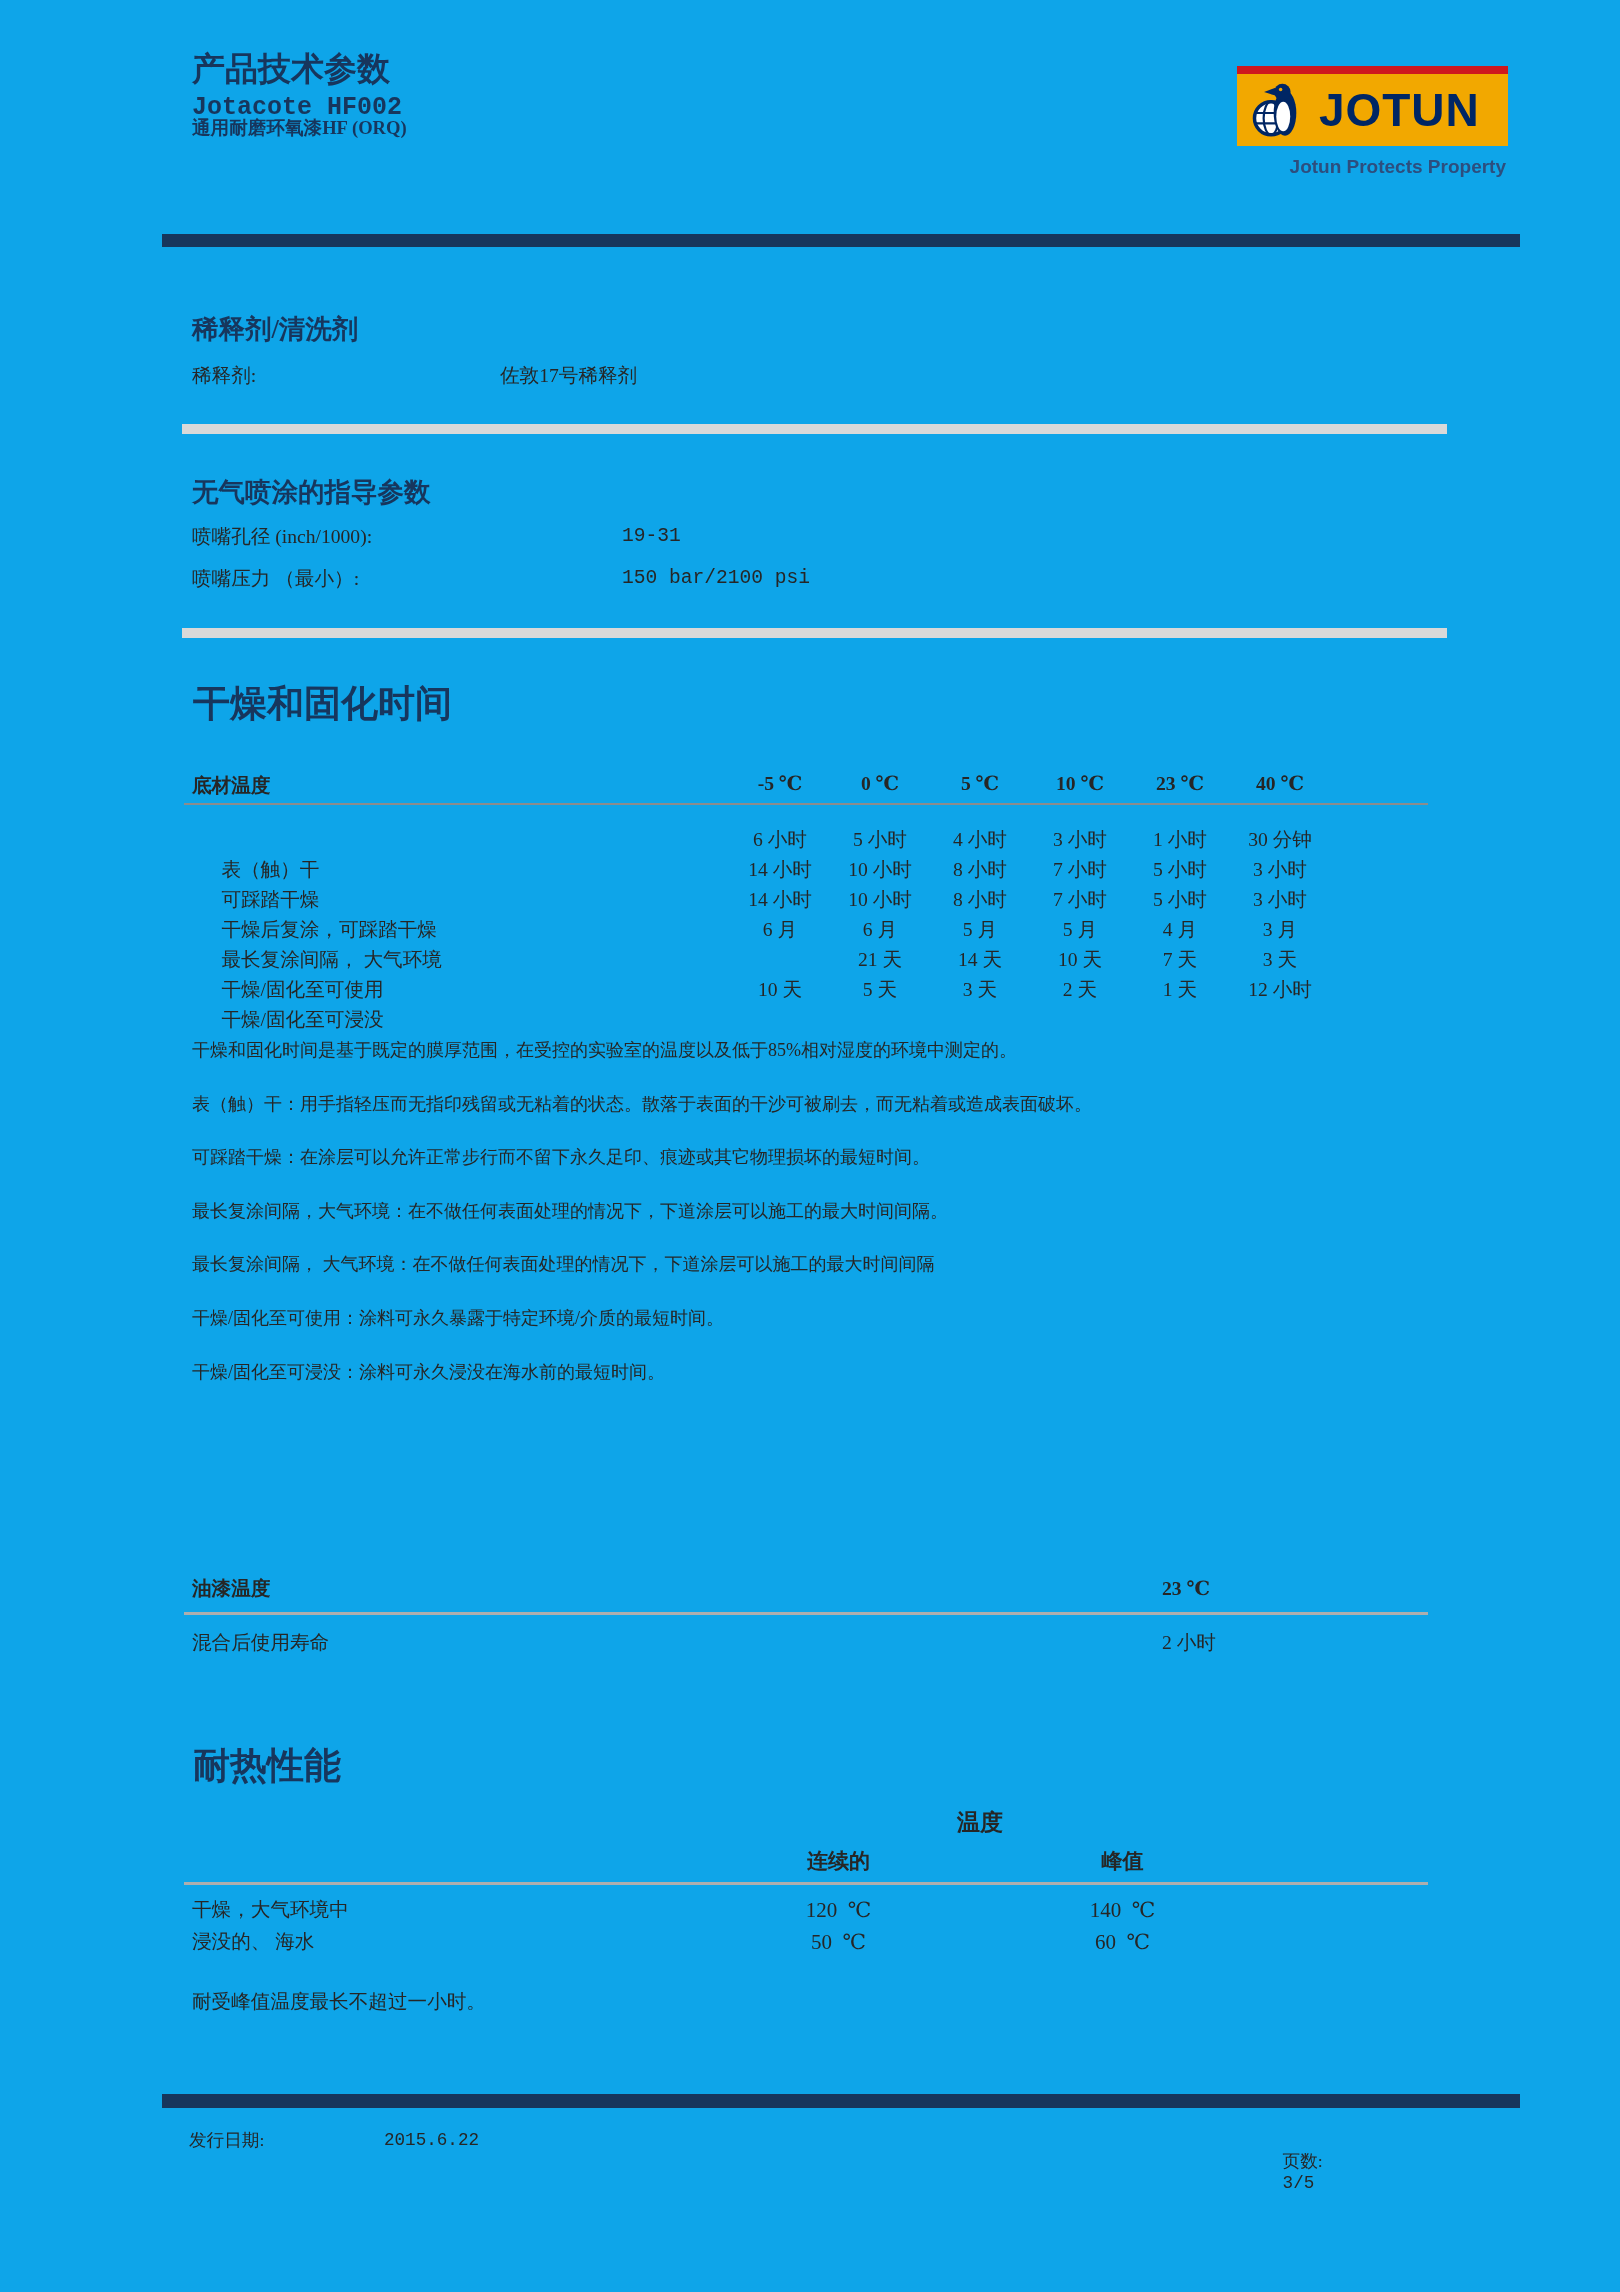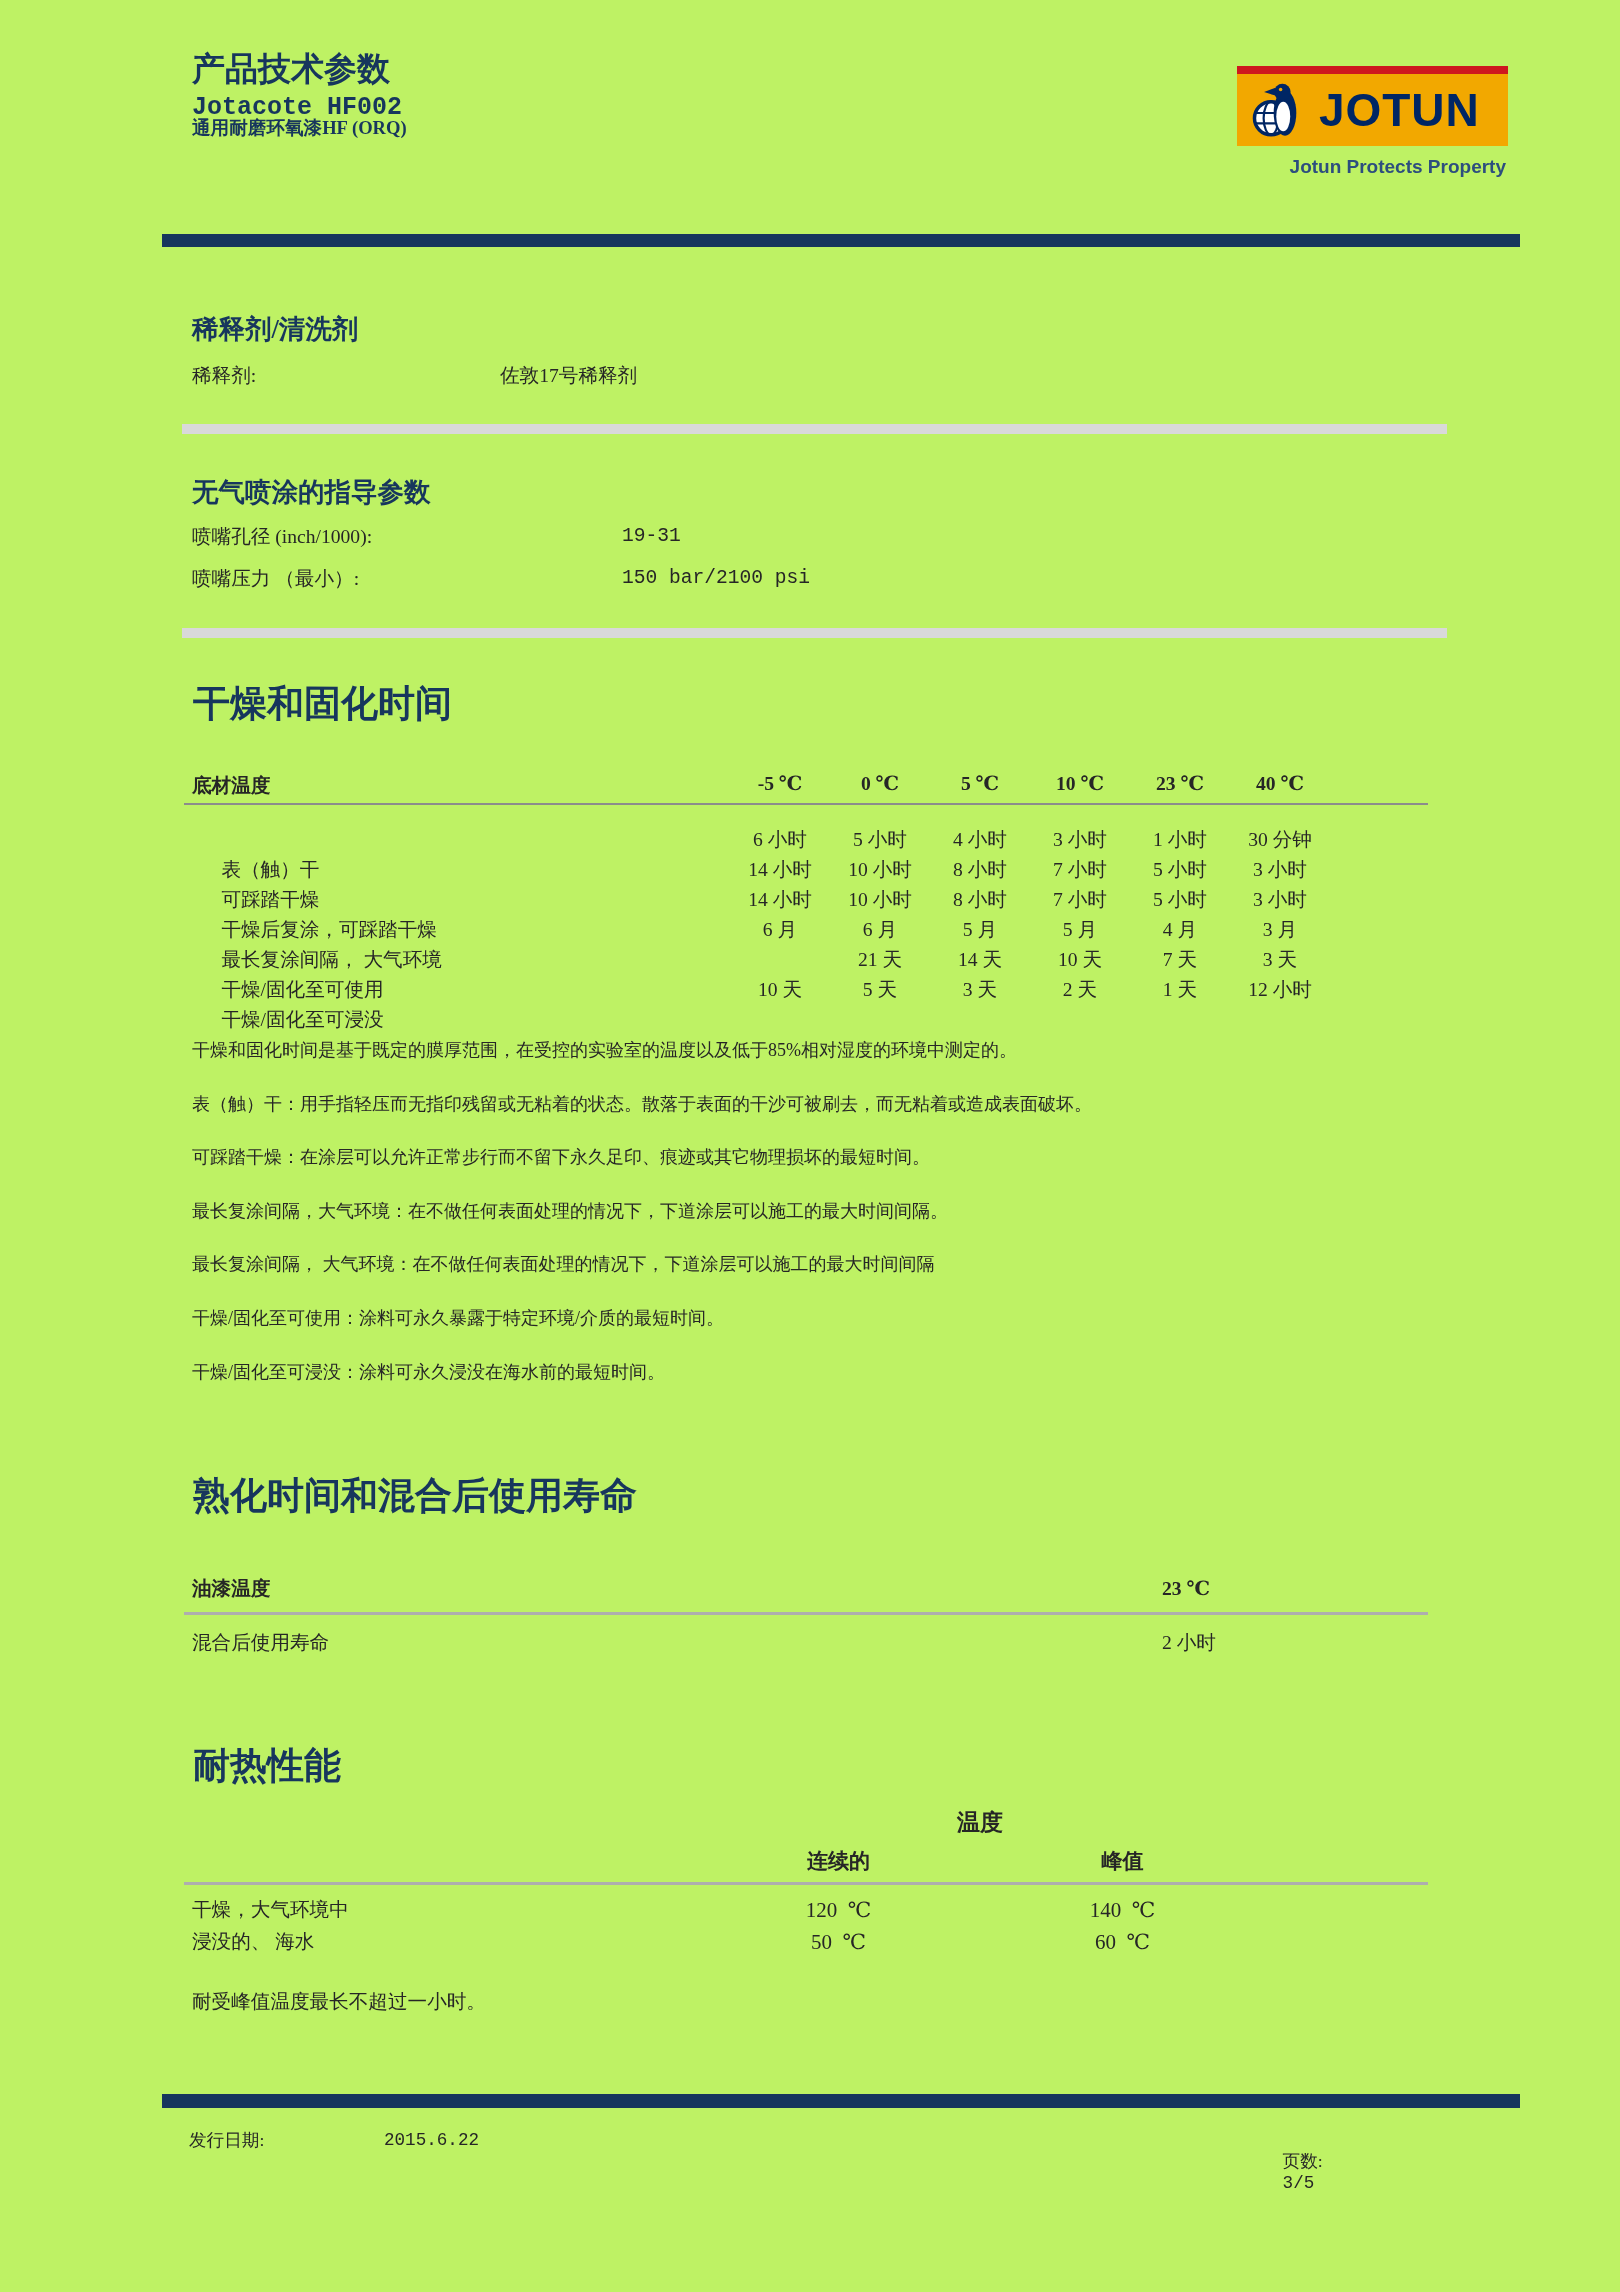--- a/index.html
+++ b/index.html
@@ -1,17 +1,17 @@
 <!DOCTYPE html>
 <html><head>
 <meta charset="utf-8">
 <style>
   html,body{margin:0;padding:0;background:#e8e8e8;}
   .page{
-    position:relative;width:1620px;height:2293px;background:#bef264;
+    position:relative;width:1620px;height:2293px;background:#0ea5e9;
     font-family:"Liberation Serif","DejaVu Serif",serif;color:#262626;
     overflow:hidden;margin:0 auto;
   }
   .mono{font-family:"Liberation Mono","DejaVu Sans Mono",monospace;}
 
   
   .doc-title{position:absolute;left:192px;top:51px;font-size:33px;font-weight:bold;color:#17365d;margin:0;line-height:1.1;}
   .sub1{position:absolute;left:192px;top:95px;font-size:25px;font-weight:bold;color:#17365d;line-height:1;}
   .sub2{position:absolute;left:192px;top:118px;font-size:18.6px;font-weight:bold;color:#17365d;line-height:1.1;}
 
@@ -184,21 +184,20 @@
   <div class="notes">
     <p>干燥和固化时间是基于既定的膜厚范围，在受控的实验室的温度以及低于85%相对湿度的环境中测定的。</p>
     <p>表（触）干：用手指轻压而无指印残留或无粘着的状态。散落于表面的干沙可被刷去，而无粘着或造成表面破坏。</p>
     <p>可踩踏干燥：在涂层可以允许正常步行而不留下永久足印、痕迹或其它物理损坏的最短时间。</p>
     <p>最长复涂间隔，大气环境：在不做任何表面处理的情况下，下道涂层可以施工的最大时间间隔。</p>
     <p>最长复涂间隔， 大气环境：在不做任何表面处理的情况下，下道涂层可以施工的最大时间间隔</p>
     <p>干燥/固化至可使用：涂料可永久暴露于特定环境/介质的最短时间。</p>
     <p>干燥/固化至可浸没：涂料可永久浸没在海水前的最短时间。</p>
   </div>
 
-  <h2 class="h1b" style="top:1475px;">熟化时间和混合后使用寿命</h2>
   <div class="kv bold" style="left:192px;top:1577px;">油漆温度</div>
   <div class="kv bold" style="left:1162px;top:1577px;">23 ℃</div>
   <div class="rule light" style="top:1612px;"></div>
   <div class="kv" style="left:192px;top:1631px;">混合后使用寿命</div>
   <div class="kv" style="left:1162px;top:1631px;">2 小时</div>
 
   <h2 class="h1b" style="top:1745px;">耐热性能</h2>
   <div class="heat-group">温度</div>
   <div class="cellc bold" style="left:760px;top:1847px;">连续的</div>
   <div class="cellc bold" style="left:1044px;top:1847px;">峰值</div>

